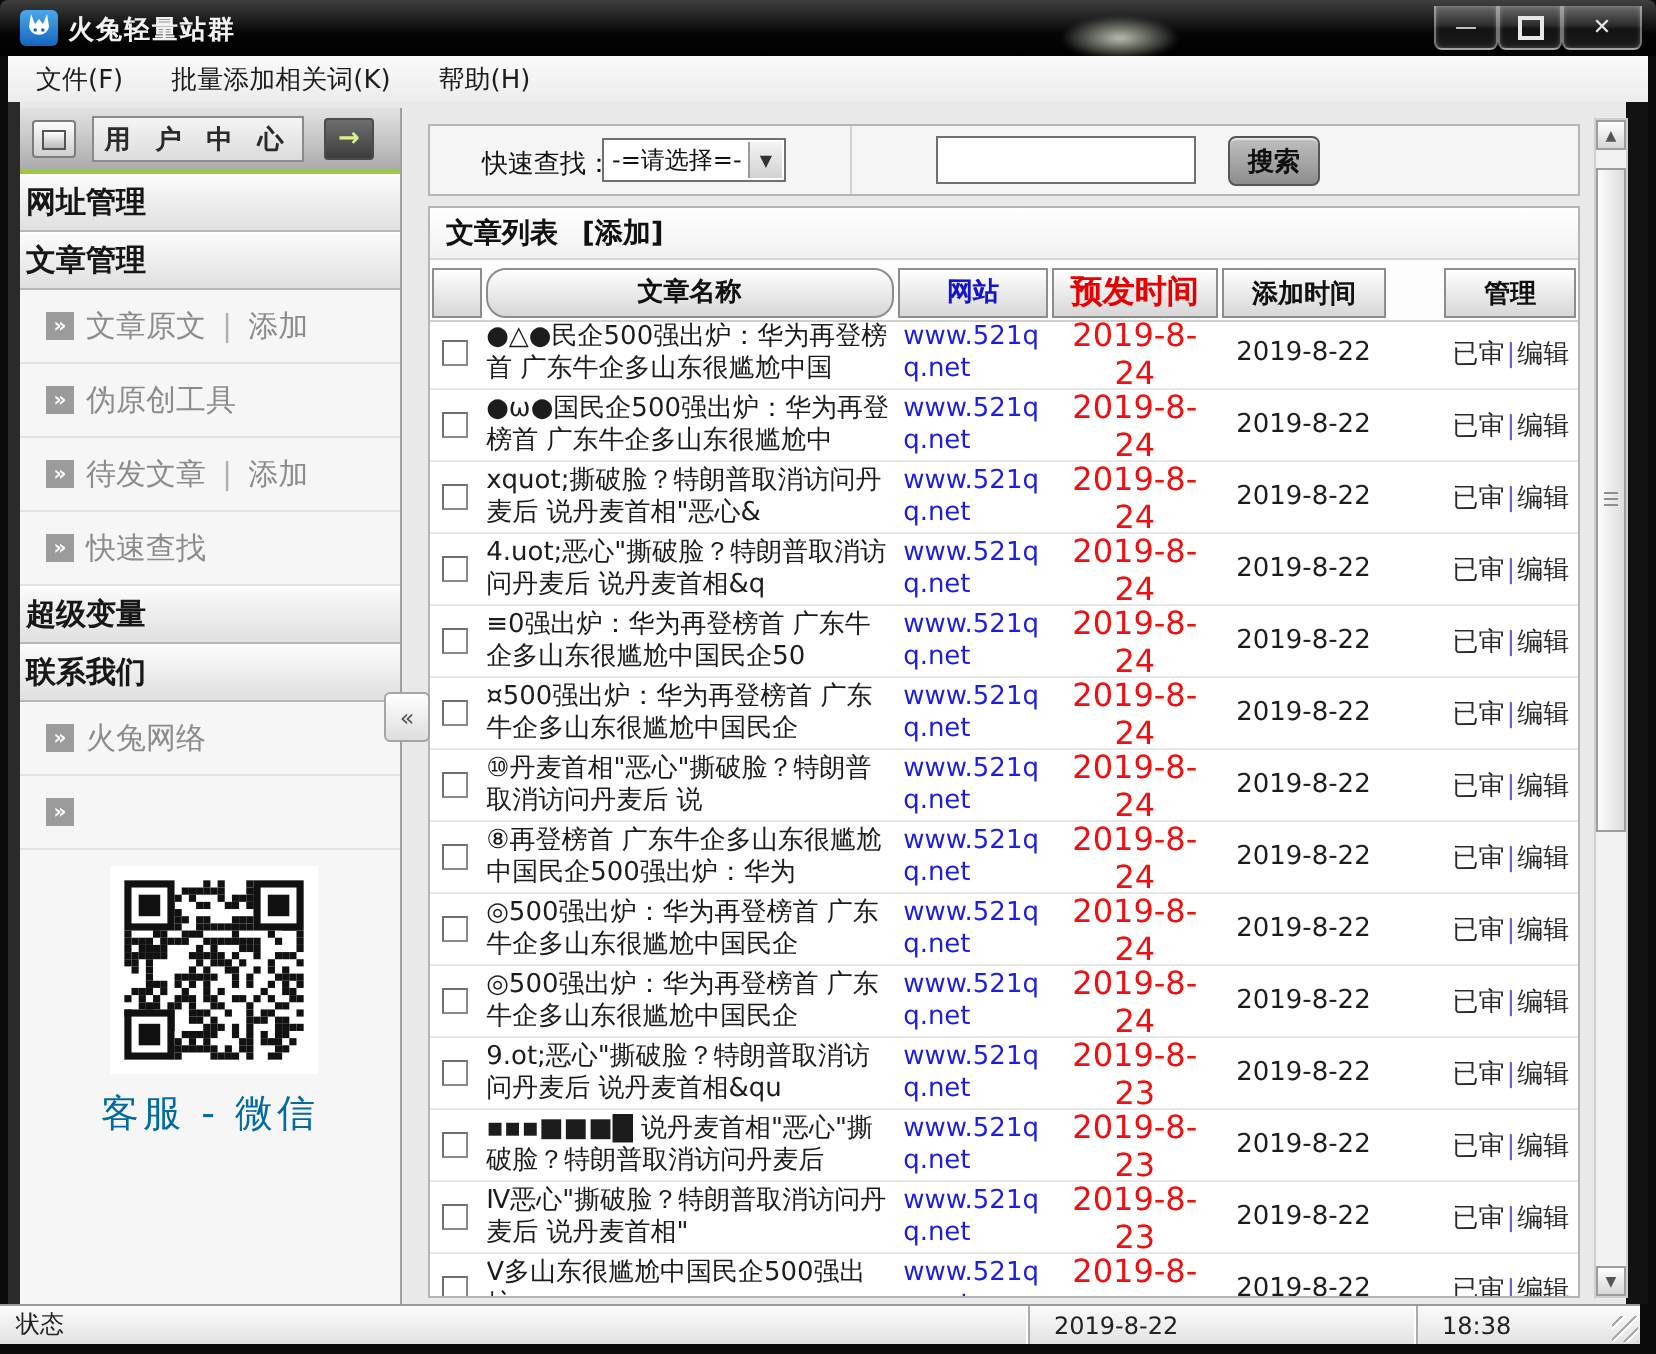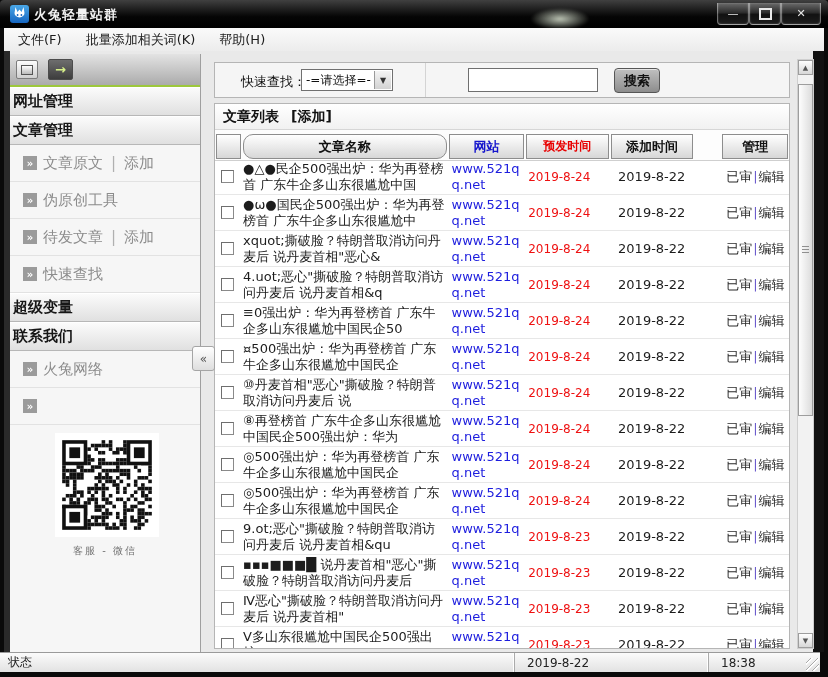--- a/index.html
+++ b/index.html
@@ -52,21 +52,21 @@
   .nav-header{height:27px;display:flex;align-items:center;padding-left:3px;
     background:linear-gradient(#fbfbfb,#e0e0e0);border-bottom:1px solid #b7b7b7;border-top:1px solid #fff;
     font-size:15px;font-weight:bold;color:#171717;}
   .nav-item{height:36px;display:flex;align-items:center;padding-left:13px;
     border-bottom:1px solid #e2e2e2;font-size:15px;color:#8c8c8c;background:#f6f6f6;}
   .nav-item .bullet{width:14px;height:14px;background:#9b9b9b;color:#fff;font-size:10px;font-weight:bold;
     display:flex;align-items:center;justify-content:center;margin-right:6px;flex:0 0 auto;}
   .nav-item .sep{margin:0 8px;color:#b0b0b0;}
   .qr-wrap{position:absolute;left:45px;top:379px;width:104px;height:104px;background:#fff;}
   .qr-caption{position:absolute;left:0;top:490px;width:190px;text-align:center;
-    font-size:10px;color:#737373;letter-spacing:2px;}
+    font-size:19px;color:#0369a1;letter-spacing:2px;}
   .collapse-btn{position:absolute;left:188px;top:295px;width:21px;height:23px;
     border:1px solid #a5a5a5;border-radius:3px;background:linear-gradient(#ffffff,#dedede);
     color:#555;font-size:12px;display:flex;align-items:center;justify-content:center;z-index:5;}
   
   .searchbar{position:absolute;left:210px;top:11px;width:576px;height:36px;box-sizing:border-box;
     border:1px solid #b5b5b5;background:#f5f5f5;}
   .searchbar .divider{position:absolute;left:210px;top:0;bottom:0;width:1px;background:#d4d4d4;}
   .qf-label{position:absolute;left:26px;top:10px;font-size:13px;color:#111;}
   .combo{position:absolute;left:86px;top:6px;width:92px;height:22px;box-sizing:border-box;
     border:1px solid #707070;background:#fff;font-size:12px;color:#111;
@@ -90,21 +90,21 @@
     align-items:flex-end;padding-bottom:1px;}
   .hcell{height:25px;margin:0 1px;box-sizing:border-box;border:1px solid #8d8d8d;
     background:linear-gradient(#ffffff,#d7d7d7);display:flex;align-items:center;justify-content:center;
     font-size:14px;font-weight:bold;color:#111;}
   .rows{position:absolute;left:0;right:0;top:55px;bottom:0;overflow:hidden;}
   .trow{height:36px;display:flex;align-items:center;border-bottom:1px solid #e7e7e7;box-sizing:border-box;}
   .tcell{box-sizing:border-box;padding:0 3px;overflow:hidden;}
   .col-check{width:26px;display:flex;justify-content:center;}
   .col-name{width:218px;font-size:13px;line-height:16px;color:#1c1c1c;word-break:break-all;border-radius:10px;}
   .col-site{width:80px;font-size:13px;line-height:16px;color:#1d1dde;word-break:break-all;cursor:pointer;}
-  .col-pub{width:88px;font-size:12px;color:#ee1111;}
+  .col-pub{width:88px;text-align:center;font-size:16px;color:#ee1111;}
   .col-add{width:88px;text-align:center;font-size:13px;color:#1c1c1c;}
   .col-mgr{width:70px;text-align:center;font-size:13px;color:#2a2a2a;white-space:nowrap;margin-left:28px;}
   .col-mgr .pipe{color:#6a5acd;padding:0 1px;}
   .cbox{width:13px;height:13px;box-sizing:border-box;background:#fff;
     border:1px solid #8a8a8a;border-top-color:#6e6e6e;border-left-color:#6e6e6e;}
   
   .vscroll{position:absolute;left:793px;top:8px;bottom:3px;width:17px;background:#f2f2f2;
     border:1px solid #cfcfcf;box-sizing:border-box;}
   .sb-btn{position:absolute;left:0;width:15px;height:15px;background:linear-gradient(#fefefe,#d7d7d7);
     border:1px solid #9d9d9d;box-sizing:border-box;color:#555;font-size:7px;
@@ -157,20 +157,21 @@
 
 <div class="workspace">
   <div class="edge-l"></div>
   <div class="edge-r"></div>
 
   <div class="sidebar">
     <div class="side-topbar">
       <div class="mini-btn">
           <span class="scr"></span>
         </div>
+      <div class="uc-btn">用 户 中 心</div>
       <div class="go-btn">
           <span>→</span>
         </div>
     </div>
     <div id="nav-container">
         <div class="nav-header">网址管理</div>
         <div class="nav-header">文章管理</div>
         <div class="nav-item">
           <span class="bullet">»</span>
           <span>文章原文</span>

